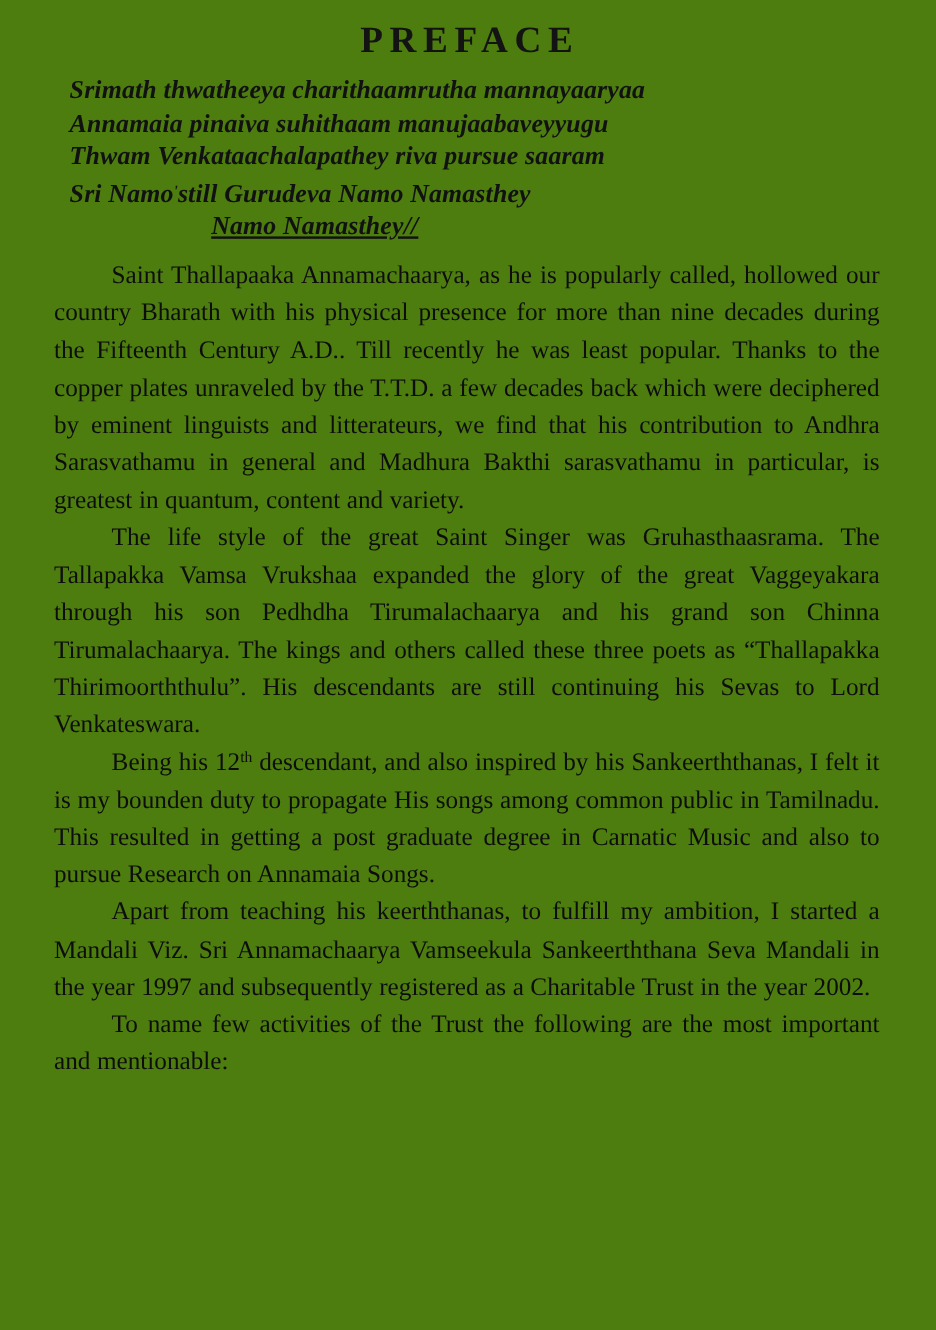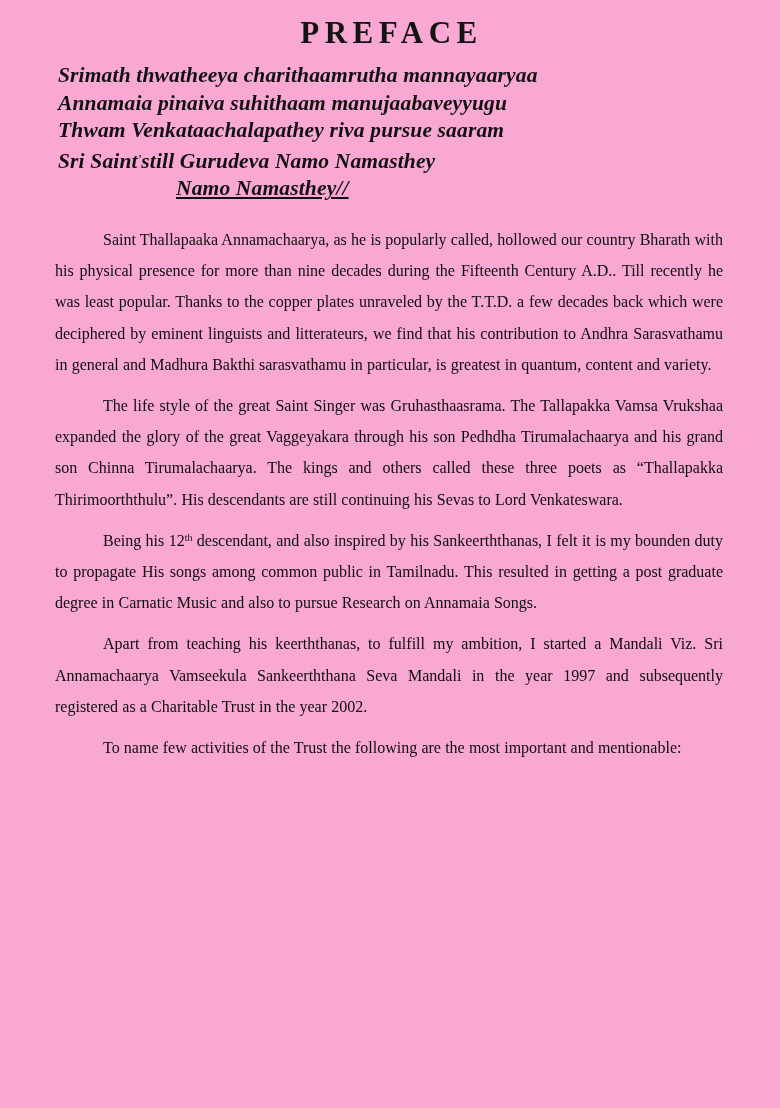--- a/index.html
+++ b/index.html
@@ -14,21 +14,21 @@
     overflow: hidden;
     font-family: "Liberation Serif", "DejaVu Serif", serif;
     color: #000000;
     -webkit-font-smoothing: antialiased;
   }
 
   .page {
     position: relative;
     width: 780px;
     height: 1108px;
-    background: #f9a8d4;
+    background: #4d7c0f;
     box-sizing: border-box;
   }
 
   .content {
     position: absolute;
     left: 45px;
     top: 0;
     width: 688px;
   }
 
@@ -70,22 +70,22 @@
     font-size: 13px;
     vertical-align: 0.42em;
     letter-spacing: 0;
   }
 
   
   .body-copy {
     padding-top: 11px;
   }
   .para {
-    margin: 10px;
-    font-size: 16px;
+    margin: 0;
+    font-size: 21px;
     line-height: 31.2px;
     text-align: justify;
     text-indent: 48px;
     color: #0d0d0d;
     -moz-text-align-last: left;
     text-align-last: left;
     word-spacing: 0.2px;
   }
   .para + .para {
     margin-top: 0;
@@ -108,21 +108,21 @@
       <div class="verse-line">
         <span>Srimath thwatheeya charithaamrutha mannayaaryaa</span>
       </div>
       <div class="verse-line">
         <span>Annamaia pinaiva suhithaam manujaabaveyyugu</span>
       </div>
       <div class="verse-line">
         <span>Thwam Venkataachalapathey riva pursue saaram</span>
       </div>
       <div class="verse-line">
-        <span>Sri Saint</span><span class="raised-mark">'</span><span>still Gurudeva Namo Namasthey</span>
+        <span>Sri Namo</span><span class="raised-mark">'</span><span>still Gurudeva Namo Namasthey</span>
       </div>
       <div class="verse-line centered">
         <span>Namo Namasthey//</span>
       </div>
     </div>
 
     <div class="body-copy">
 
       <p class="para"><span>Saint Thallapaaka Annamachaarya, as he is popularly called, hollowed our country Bharath with his physical presence for more than nine decades during the Fifteenth Century A.D..  Till recently he was least popular.  Thanks to the copper plates unraveled by the T.T.D. a few decades back which were deciphered by eminent linguists and litterateurs, we find that his contribution to Andhra Sarasvathamu in general and Madhura Bakthi sarasvathamu in particular, is greatest in quantum, content and variety.</span></p>
 

